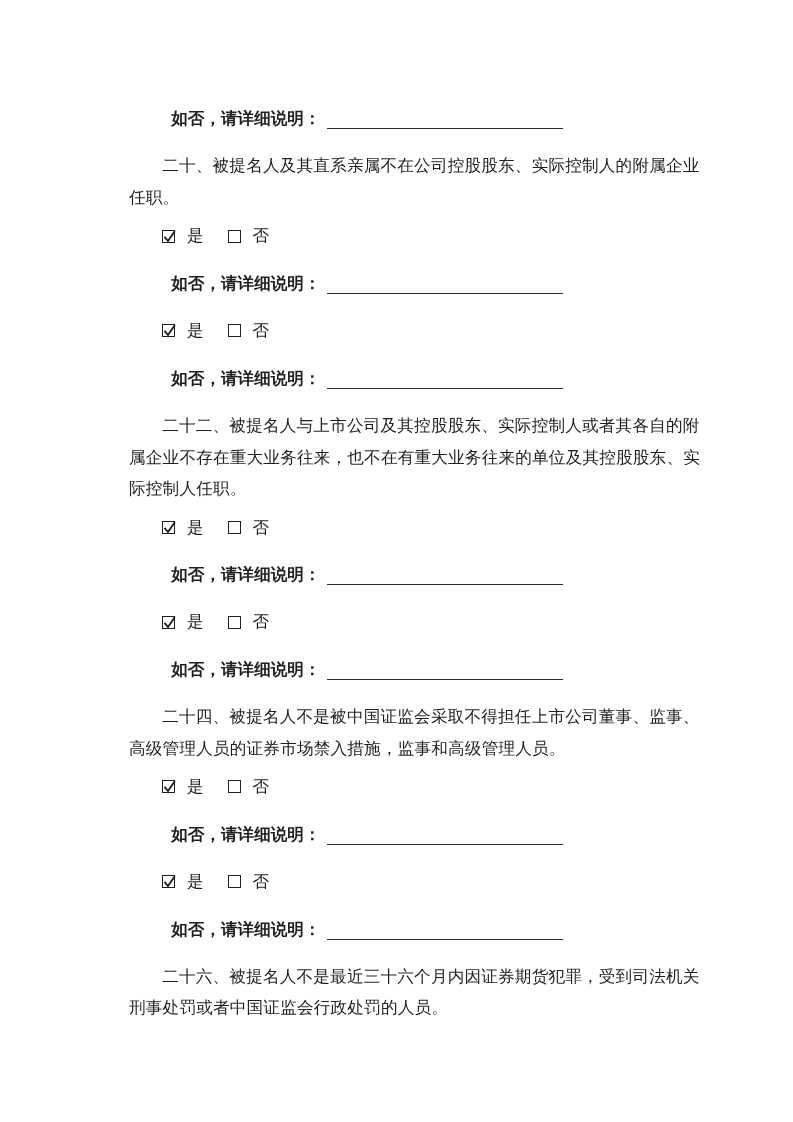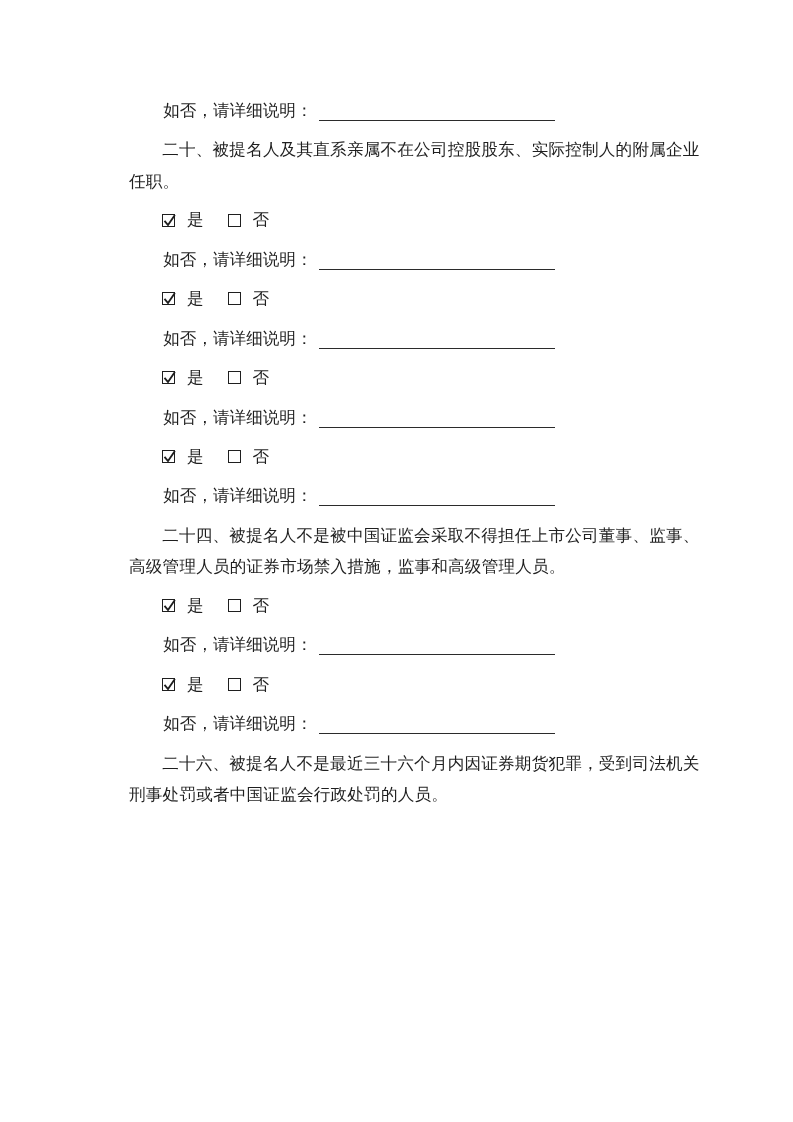--- a/index.html
+++ b/index.html
@@ -18,22 +18,23 @@
     font-size: 16.6px;
     line-height: 31.45px;
   }
   .para {
     margin: 7px;
     text-indent: 2em;
     white-space: pre-line;   
     letter-spacing: 0.2px;
   }
   .followup {
-    margin: 8px;
+    margin: 16px;
     text-indent: 2em;
+    font-weight: bold;
   }
   .blank {
     display: inline-block;
     width: 236px;
     height: 16px;
     border-bottom: 1.6px solid #2b2b2b;
     vertical-align: -5px;
     margin-left: 6px;
   }
   .opts {
@@ -99,20 +100,23 @@
         <span class="box"></span>
         <span class="lbl">否</span>
       </span>
     </div>
     <p class="followup">
       <span>如否，请详细说明：</span><span class="blank"></span>
     </p>
   </div>
 
   <div>
+    <p class="para">二十二、被提名人与上市公司及其控股股东、实际控制人或者其各自的附
+属企业不存在重大业务往来，也不在有重大业务往来的单位及其控股股东、实
+际控制人任职。</p>
     <div class="opts">
       <span class="opt">
         <span class="box">
             <svg width="15" height="15" viewBox="0 0 12 12">
               <polyline points="2,6.3 4.8,9.6 10.3,1.6" fill="none" stroke="#1f1f1f" stroke-width="1.5"></polyline>
             </svg>
           </span>
         <span class="lbl">是</span>
       </span>
       <span class="opt no">

